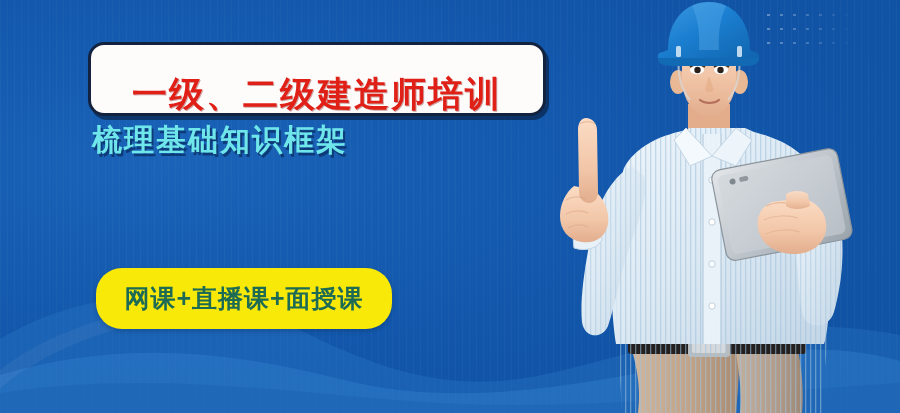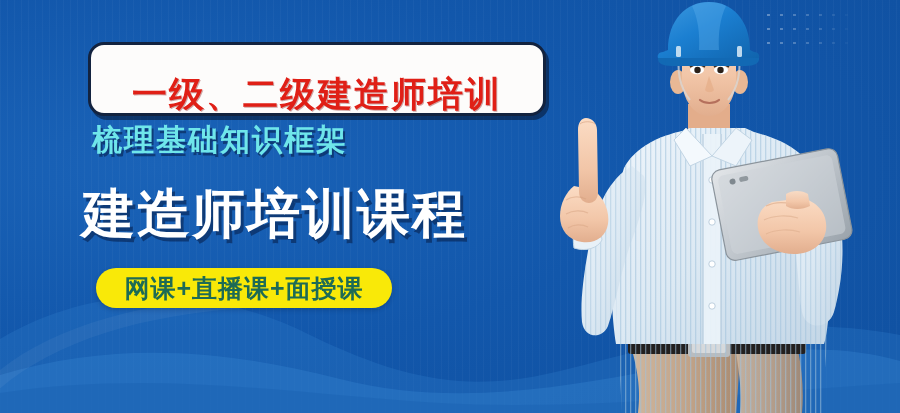--- a/index.html
+++ b/index.html
@@ -77,21 +77,21 @@
     color:#ffffff;
     letter-spacing:2px;
     line-height:1.08;
     white-space:nowrap;
     text-shadow:3px 4px 0 rgba(7,34,78,.60);
   }
 
   
   .pill{
     position:absolute; left:96px; top:268px;
-    width:296px; height:40px;
+    width:296px; height:61px;
     background:#f9e908;
     border-radius:26px;
     display:flex; align-items:center; justify-content:center;
     box-shadow:0 2px 4px rgba(4,25,60,.25);
   }
   .pill .t{
     color:#1d6b55;
     font-size:25px; font-weight:700;
     letter-spacing:1px;
     white-space:nowrap;
@@ -278,20 +278,19 @@
   </svg>
 
   <div class="copy">
 
     <div class="headline-box">
       <span class="t">一级、二级建造师培训</span>
     </div>
 
     <div class="headline-sub">梳理基础知识框架</div>
 
-    <div class="headline-main">建造师培训课程</div>
 
     <div class="pill">
       <span class="t">网课+直播课+面授课</span>
     </div>
   </div>
 
 </div>
 
 </body></html>

